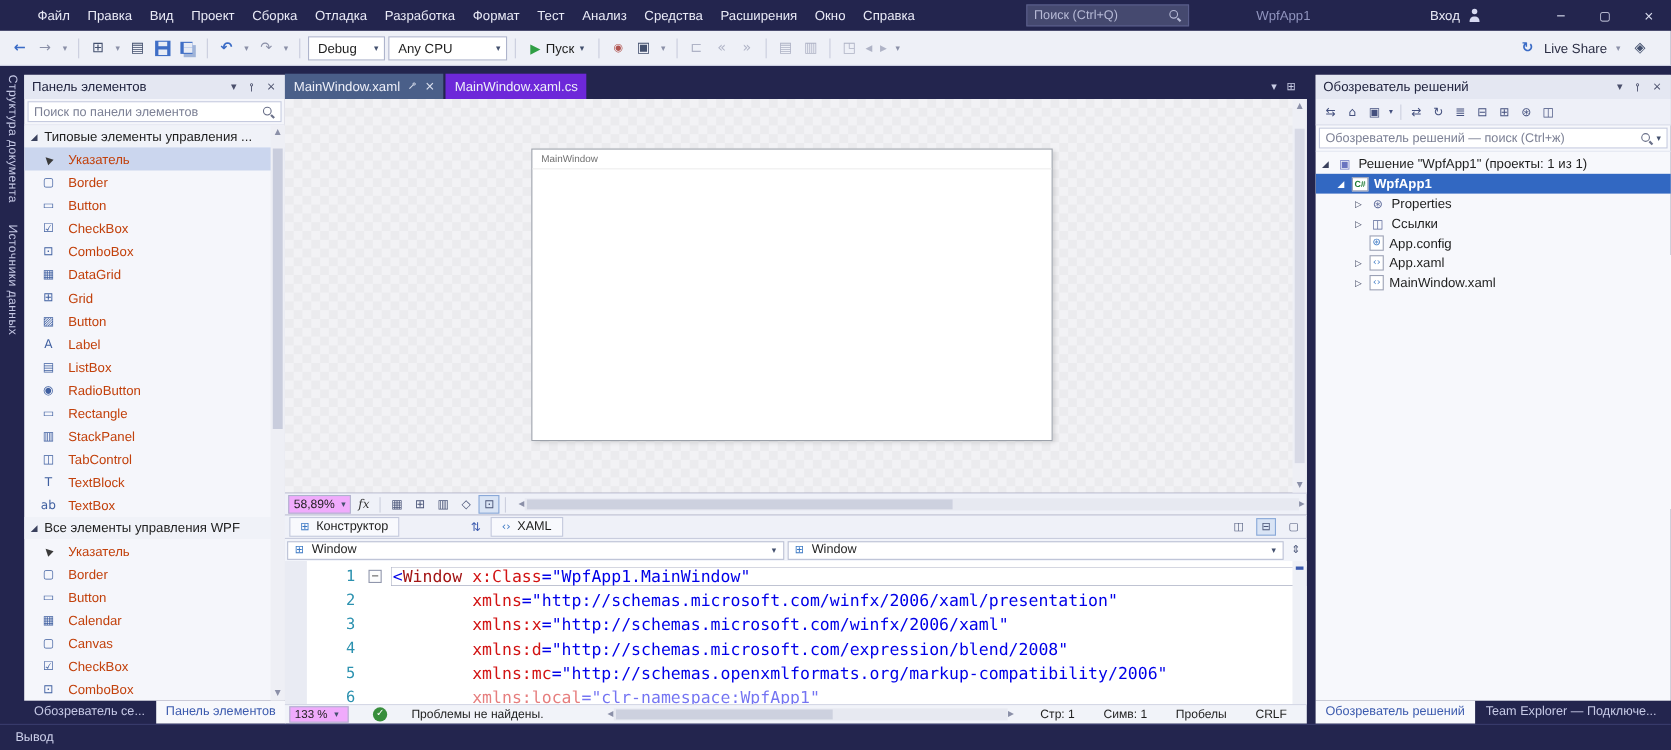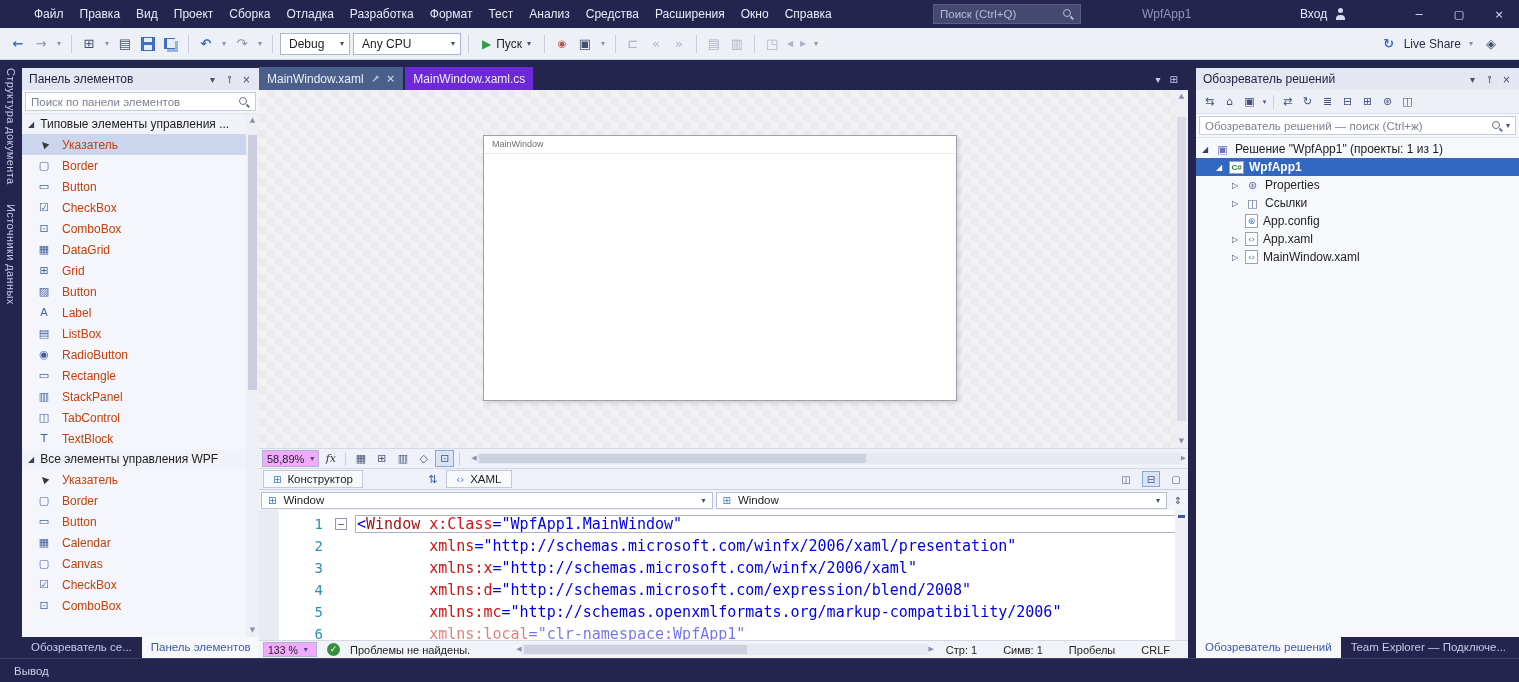--- a/index.html
+++ b/index.html
@@ -124,21 +124,21 @@
   .ed-sbar{right:0;top:0;bottom:0;width:13px;background:#EEF0F6}
   .ed-caret{position:absolute;right:3px;top:5px;width:7px;height:3px;background:#3B5AAE}
   .cline{display:flex;align-items:center;height:22px;padding-left:22px;font-family:"DejaVu Sans Mono",monospace;font-size:15px;white-space:pre}
   .ln{width:54px;padding-right:12px;text-align:right;color:#2B91AF;font-size:14px;flex:0 0 auto}
   .fold{width:12px;height:12px;margin-right:8px;font-size:9px;line-height:10px;text-align:center;color:#333;border:1px solid transparent;flex:0 0 auto;font-family:"DejaVu Sans",sans-serif}
   .fold.has{border-color:#9096AC;background:#FDFDFD}
   .code{flex:1;padding-left:2px}
   .xd{color:#0000E8}.xn{color:#A31515}.xa{color:#D21414}.xv{color:#0000E8}
   .cline.cur .code{box-shadow:inset 0 0 0 1px #ABB0C4}
   .cline.faded .code{opacity:.55}
-  .edstatus{position:absolute;left:259px;top:640px;width:929px;height:18px;background:#F1F3F9;border-top:1px solid #D5D8E6;display:flex;align-items:center;gap:10px;padding:4px 4px;font-size:11px}
+  .edstatus{position:absolute;left:259px;top:640px;width:929px;height:18px;background:#F1F3F9;border-top:1px solid #D5D8E6;display:flex;align-items:center;gap:22px;padding:4px 4px;font-size:11px}
   .zoom-combo.smz{height:15px;font-size:10.5px;min-width:54px}
   .okc{width:13px;height:13px;border-radius:50%;background:#388E3C;color:#fff;font-size:9px;line-height:13px;text-align:center;flex:0 0 auto}
   .ed-msg{white-space:nowrap}
   .hscroll.ed{max-width:430px;margin-left:36px}
   .ed-right{margin-left:auto;display:flex;gap:26px;padding-right:14px;white-space:nowrap}
 
   
   .solx{position:absolute;left:1196px;top:68px;width:323px;height:569px;background:#F7F8FC;display:flex;flex-direction:column;overflow:hidden}
   .solx-tools{height:24px;background:#EEF0F8;border-bottom:1px solid #DADDEA;display:flex;align-items:center;gap:1px;padding:0 4px;flex:0 0 auto}
   .sti{font-family:"DejaVu Sans",sans-serif;width:19px;height:19px;display:flex;align-items:center;justify-content:center;font-size:11px;color:#44507E}
@@ -327,20 +327,24 @@
         <span class="tlabel">StackPanel</span>
       </div>
     <div class="tb-item">
         <span class="tico">◫</span>
         <span class="tlabel">TabControl</span>
       </div>
     <div class="tb-item">
         <span class="tico">T</span>
         <span class="tlabel">TextBlock</span>
       </div>
+    <div class="tb-item">
+        <span class="tico">ab</span>
+        <span class="tlabel">TextBox</span>
+      </div>
     <div class="tb-group-h">
       <span class="exp">◢</span>
       <span>Все элементы управления WPF</span>
     </div>
     <div class="tb-item">
         <span class="tico rot">▶</span>
         <span class="tlabel">Указатель</span>
       </div>
     <div class="tb-item">
         <span class="tico">▢</span>

